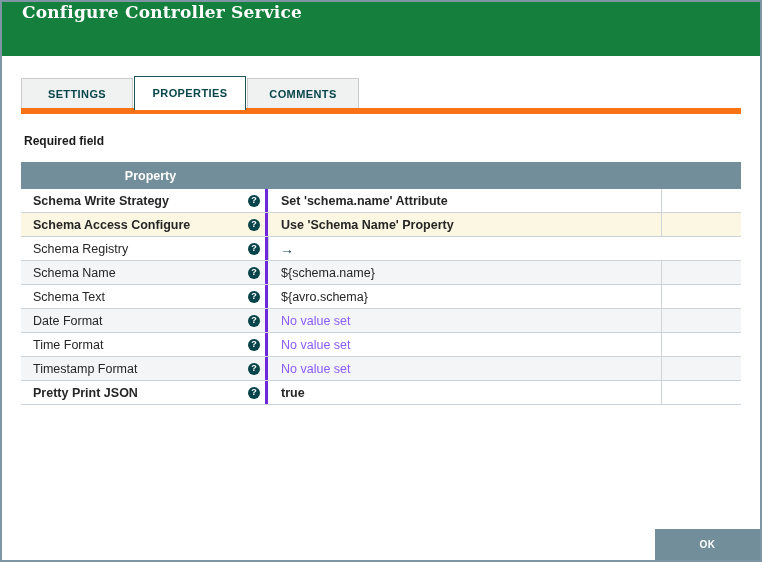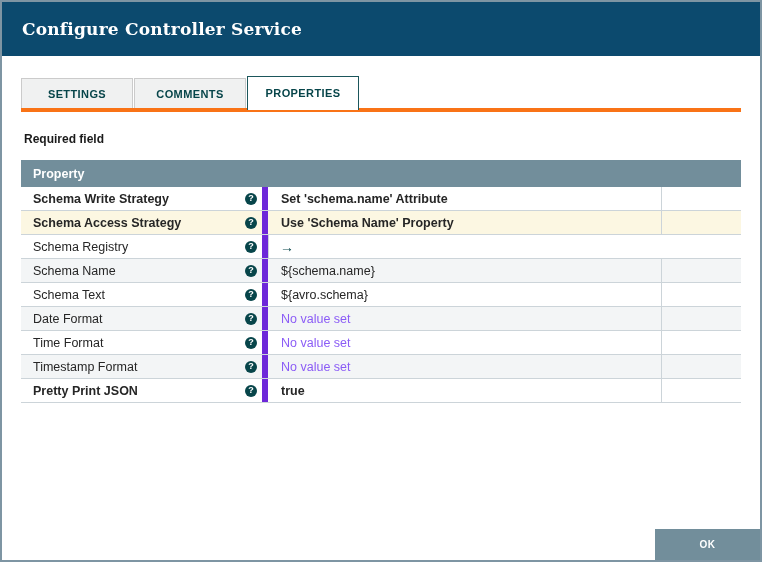--- a/index.html
+++ b/index.html
@@ -10,36 +10,36 @@
     position: relative;
     width: 762px; height: 562px;
     background: #ffffff;
     border: 2px solid #7E95A3;
     overflow: hidden;
   }
 
   
   .titlebar {
     height: 54px;
-    background: #0c4a6e;
-    display: flex; align-items: center;
+    background: #15803d;
+    display: flex; 
     padding-left: 20px;
   }
   .titlebar h1 {
     font-family: "DejaVu Serif", serif;
     font-size: 17px; font-weight: bold; color: #ffffff;
     letter-spacing: 0.2px;
   }
 
   
   .tabs {
     display: flex; align-items: flex-end;
     margin: 20px 0 0 19px;
     width: 720px;
-    border-bottom: 4px solid #f97316;
+    border-bottom: 6px solid #f97316;
     position: relative;
   }
   .tab {
     width: 112px; height: 30px;
     background: #F0F1F1;
     border: 1px solid #CBCBCB;
     border-bottom: none;
     display: flex; align-items: center; justify-content: center;
     font-size: 11px; font-weight: bold; color: #07454A;
     letter-spacing: 0.4px;
@@ -67,40 +67,41 @@
     width: 720px;
     margin: 14px 0 0 19px;
     font-size: 12.5px;
   }
   .t-head {
     display: flex;
     height: 27px;
     background: #728E9B;
     color: #ffffff; font-weight: bold;
     align-items: center;
+    text-align: center;
   }
   .t-head .h-prop { width: 247px; padding-left: 12px; }
   .t-head .h-val  { width: 393px; padding-left: 13px; }
   .t-head .h-goto { width: 80px; }
 
   .row {
     display: flex;
     height: 24px;
     background: #ffffff;
     border-bottom: 1px solid #CCD4D9;
     align-items: stretch;
   }
   .row.shaded    { background: #F3F5F6; }
   .row.highlight { background: #FCF7E2; }
 
   .cell { display: flex; align-items: center; }
   .cell.prop {
     width: 247px; padding-left: 12px; padding-right: 5px;
     justify-content: space-between;
-    border-right: 6px solid #6d28d9;
+    border-right: 3px solid #6d28d9;
   }
   .cell.val {
     width: 393px; padding-left: 13px;
   }
   .cell.goto {
     width: 80px; padding-left: 11px;
     border-left: 1px solid #CCD4D9;
   }
 
   .row.required .pname { font-weight: bold; }
@@ -140,22 +141,22 @@
 <body>
 
 <div class="dialog">
 
   <div class="titlebar">
     <h1>Configure Controller Service</h1>
   </div>
 
   <div class="tabs">
     <div class="tab">SETTINGS</div>
+    <div class="tab active">PROPERTIES</div>
     <div class="tab">COMMENTS</div>
-    <div class="tab active">PROPERTIES</div>
   </div>
 
   <div class="required-label">Required field</div>
 
   <div class="prop-table">
     <div class="t-head">
       <div class="h-prop">Property</div>
       <div class="h-goto"></div>
     </div>
 
@@ -163,21 +164,21 @@
       <div class="cell prop">
         <span class="pname">Schema Write Strategy</span>
         <span class="help">?</span>
       </div>
       <div class="cell val bold-cell" style="font-weight:bold">Set 'schema.name' Attribute</div>
       <div class="cell goto"></div>
     </div>
 
     <div class="row required highlight">
       <div class="cell prop">
-        <span class="pname">Schema Access Strategy</span>
+        <span class="pname">Schema Access Configure</span>
         <span class="help">?</span>
       </div>
       <div class="cell val" style="font-weight:bold">Use 'Schema Name' Property</div>
       <div class="cell goto"></div>
     </div>
 
     <div class="row">
       <div class="cell prop">
         <span class="pname">Schema Registry</span>
         <span class="help">?</span>

